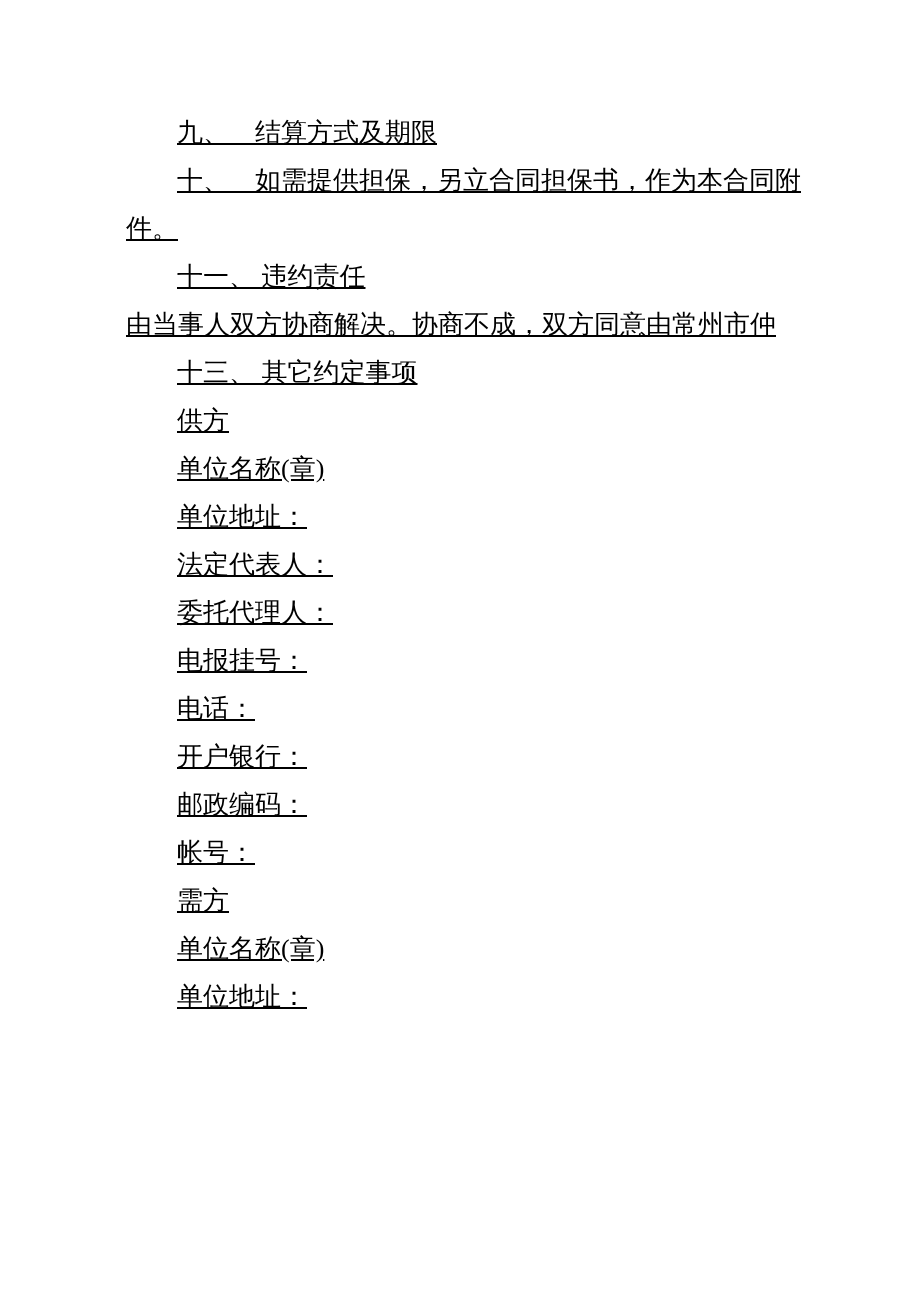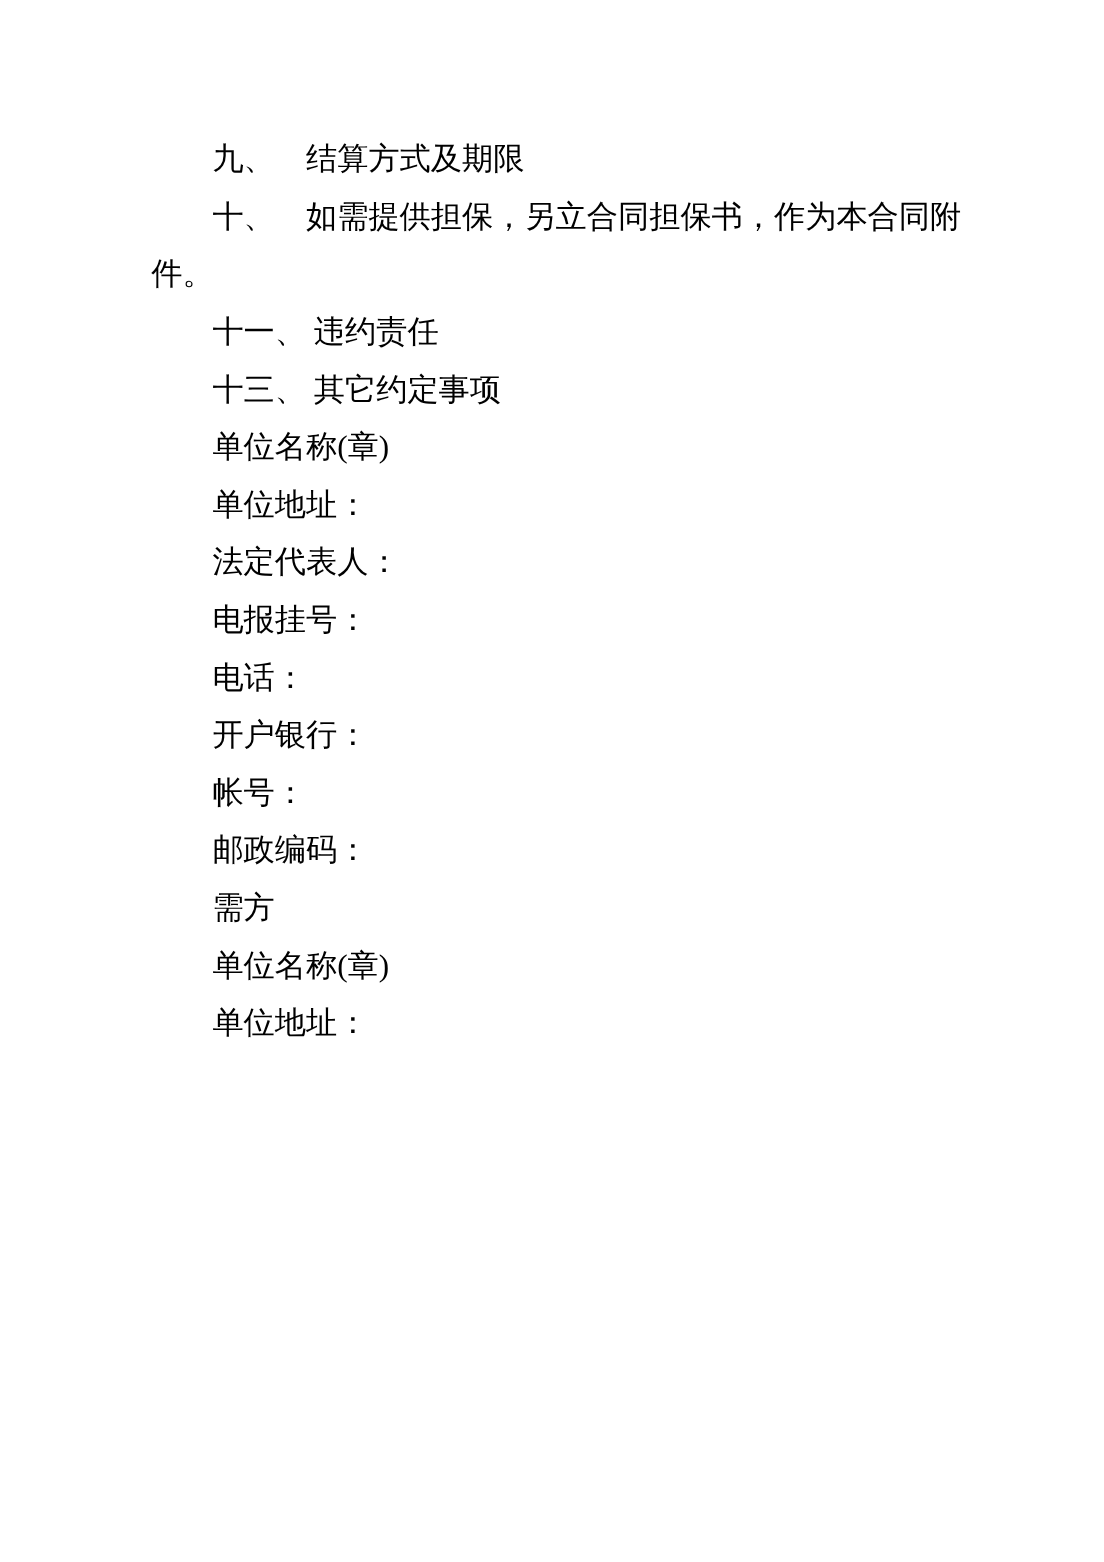--- a/index.html
+++ b/index.html
@@ -11,45 +11,49 @@
     width: 920px;
     height: 1302px;
     overflow: hidden;
     color: #000000;
     font-family: "Liberation Serif", "DejaVu Serif", serif;
   }
   .doc {
     box-sizing: border-box;
     width: 920px;
     padding: 109px 40px 0 126px;
+    text-decoration: underline;
   }
   .line {
     font-size: 26px;
     line-height: 48px;
     height: 48px;
     white-space: pre;
     letter-spacing: 0;
   }
   .indent {
     padding-left: 51px;
   }
 </style>
 </head>
 <body>
 
 <div class="doc">
   <div class="line indent">九、　结算方式及期限</div>
   <div class="line indent">十、　如需提供担保，另立合同担保书，作为本合同附</div>
   <div class="line">件。</div>
   <div class="line indent">十一、 违约责任</div>
+  <div class="line">由当事人双方协商解决。协商不成，双方同意由常州市仲</div>
   <div class="line indent">十三、 其它约定事项</div>
+  <div class="line indent">供方</div>
   <div class="line indent">单位名称(章)</div>
   <div class="line indent">单位地址：</div>
   <div class="line indent">法定代表人：</div>
+  <div class="line indent">委托代理人：</div>
   <div class="line indent">电报挂号：</div>
   <div class="line indent">电话：</div>
   <div class="line indent">开户银行：</div>
+  <div class="line indent">邮政编码：</div>
   <div class="line indent">帐号：</div>
-  <div class="line indent">邮政编码：</div>
   <div class="line indent">需方</div>
   <div class="line indent">单位名称(章)</div>
   <div class="line indent">单位地址：</div>
 </div>
 
 </body></html>

